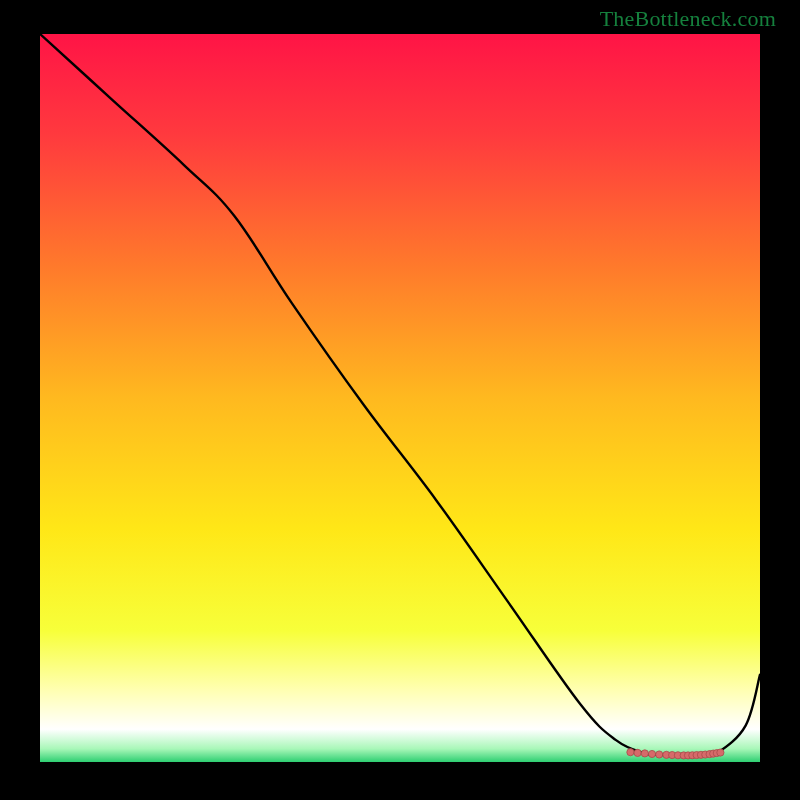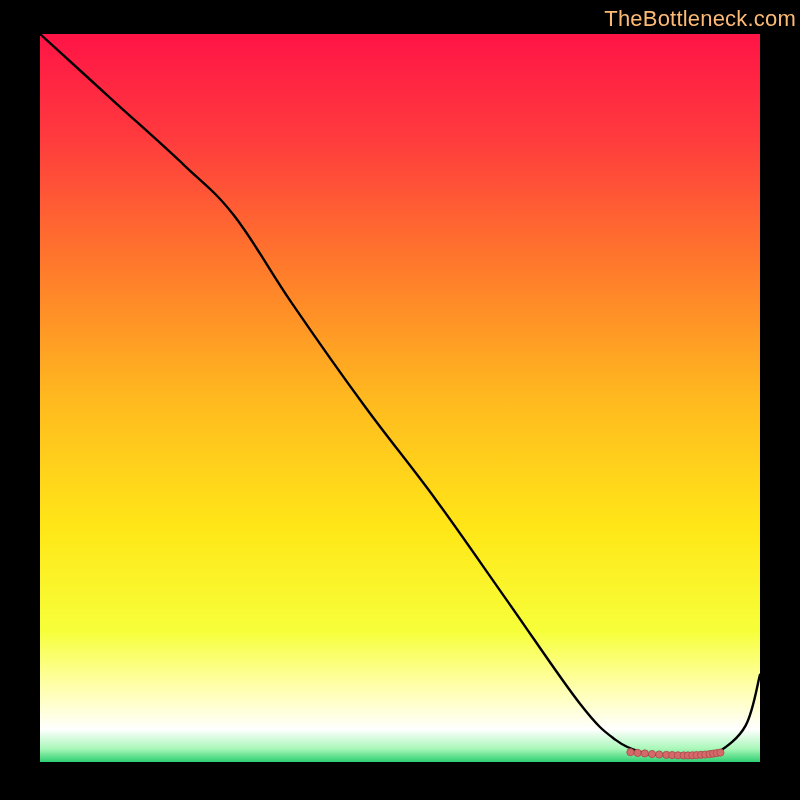--- a/index.html
+++ b/index.html
@@ -1,24 +1,24 @@
 <!DOCTYPE html>
 <html><head>
 <meta charset="utf-8">
 <style>
   * { margin: 0; padding: 0; box-sizing: border-box; }
   html, body { width: 800px; height: 800px; background: #000; overflow: hidden; }
   .frame { position: relative; width: 800px; height: 800px; background: #000; }
   .watermark {
     position: absolute;
     top: 6px;
-    right: 4px;
-    font-family: Liberation Sans, sans-serif;
+    right: 24px;
+    font-family: Liberation Serif, serif;
     font-size: 22px;
-    color: #fdba74;
+    color: #15803d;
     letter-spacing: 0.2px;
   }
   .plot {
     position: absolute;
     left: 40px;
     top: 34px;
     width: 720px;
     height: 728px;
   }
   svg { display: block; }

